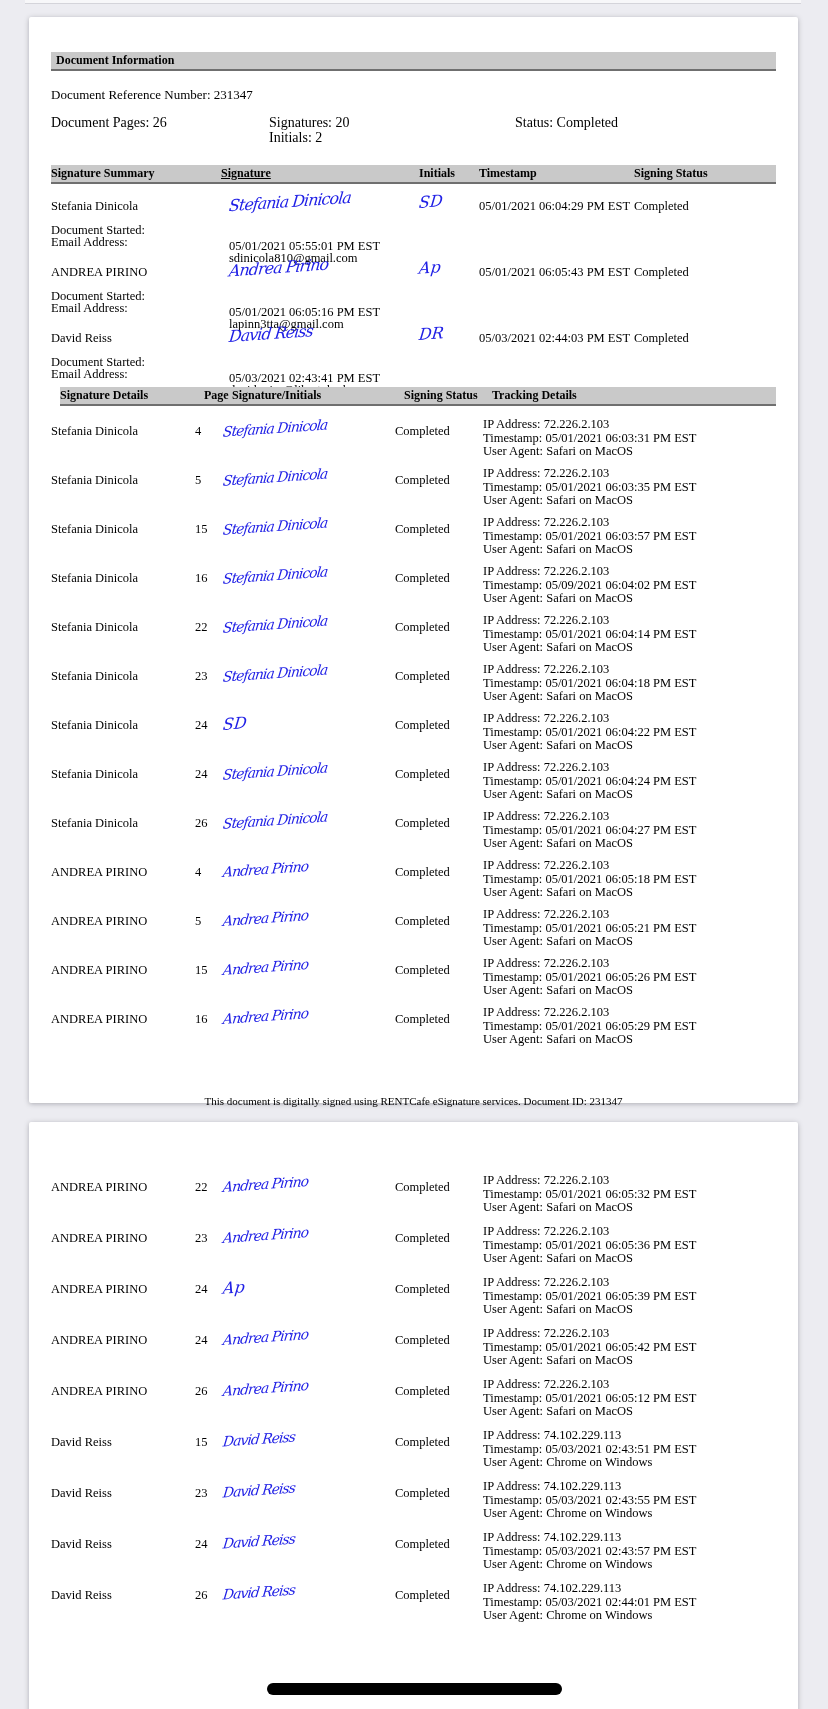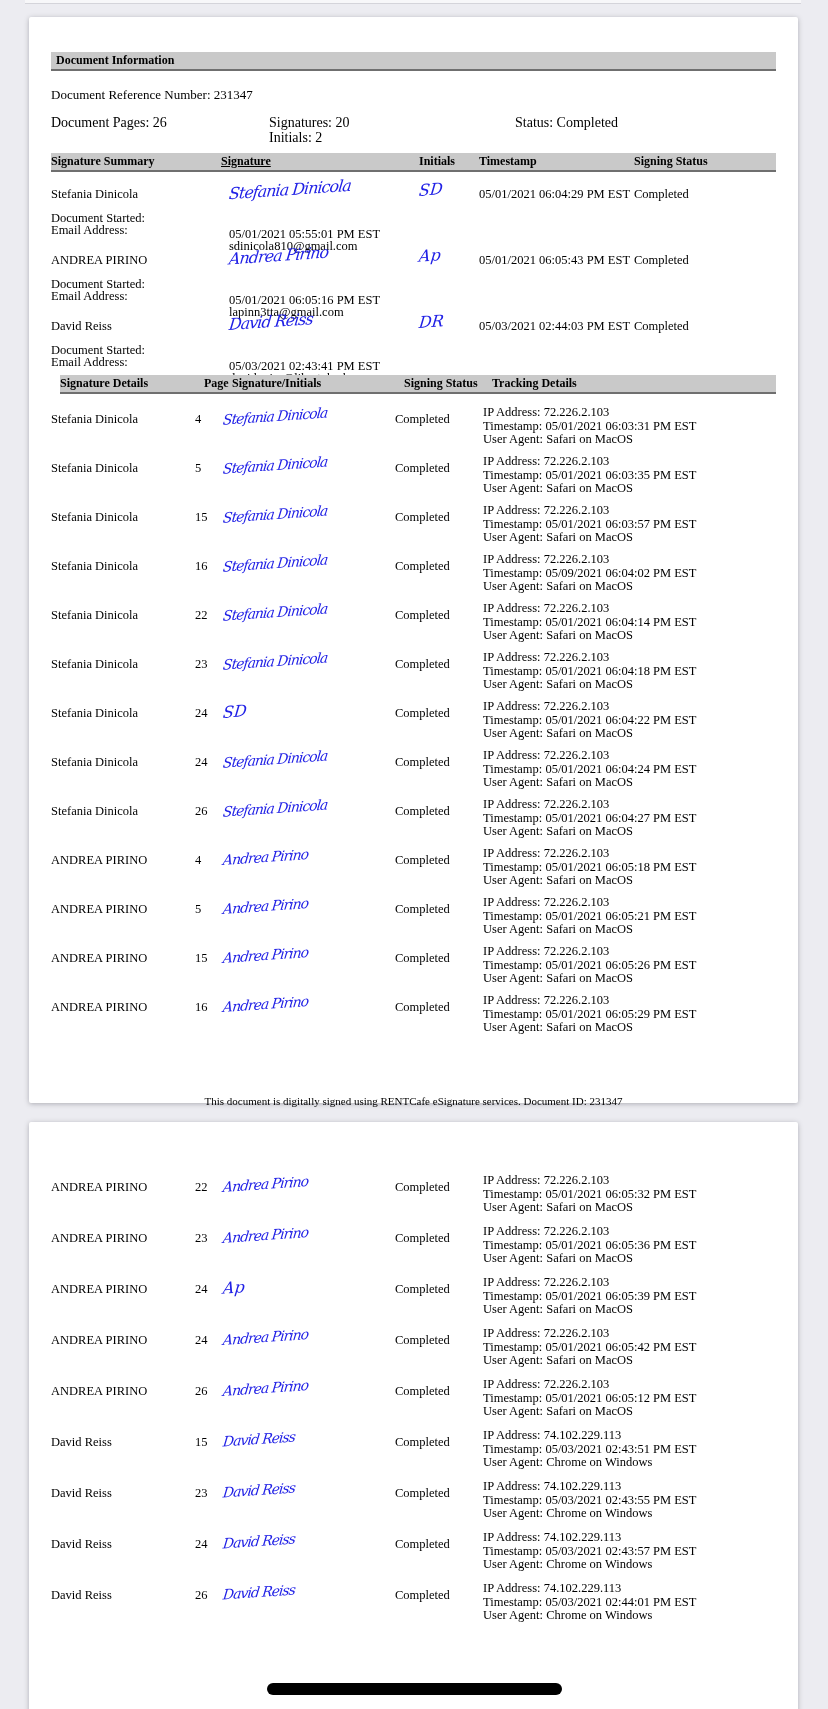--- a/index.html
+++ b/index.html
@@ -96,21 +96,21 @@
 
       <div class="line" style="margin-top:16px;">Document Reference Number: 231347</div>
 
       <div class="info-row" style="margin-top:12px;">
         <span class="c" style="left:0;">Document Pages: 26</span>
         <span class="c" style="left:218px;">Signatures: 20</span>
         <span class="c" style="left:218px;top:15px;">Initials: 2</span>
         <span class="c" style="left:436px;margin-left:28px;">Status: Completed</span>
       </div>
 
-      <div class="bar" style="margin-top:4px;">
+      <div class="bar" style="margin-top:16px;">
         <span class="h" style="left:0;">Signature Summary</span>
         <span class="h" style="left:170px;text-decoration:underline;">Signature</span>
         <span class="h" style="left:368px;">Initials</span>
         <span class="h" style="left:428px;">Timestamp</span>
         <span class="h" style="left:583px;">Signing Status</span>
       </div>
 
       <div>
 
           <div class="sum-row">

